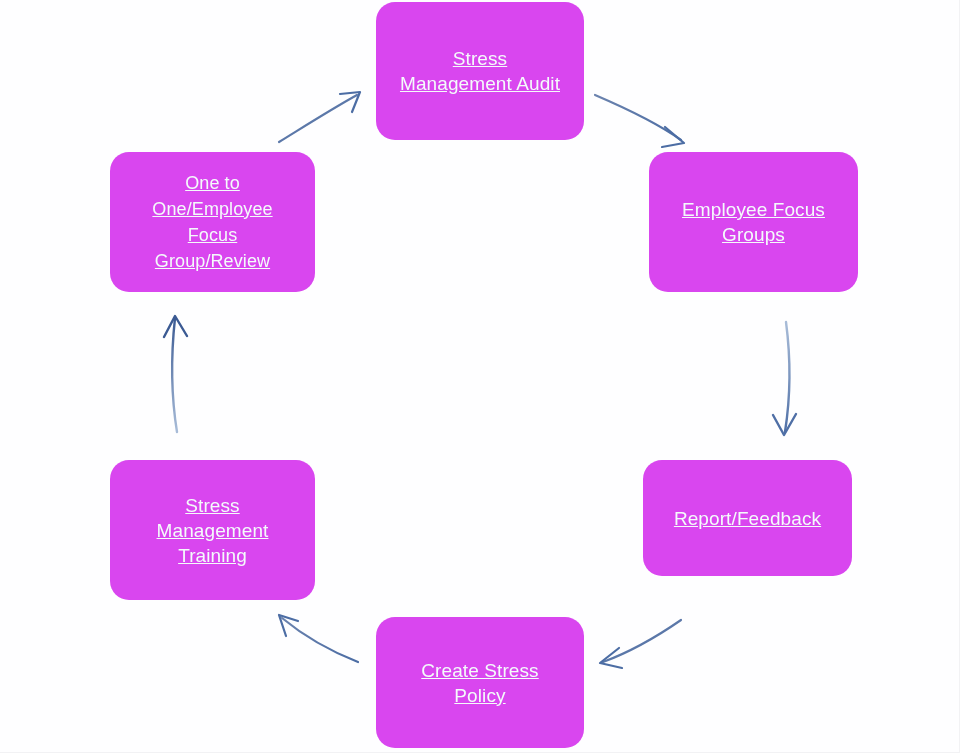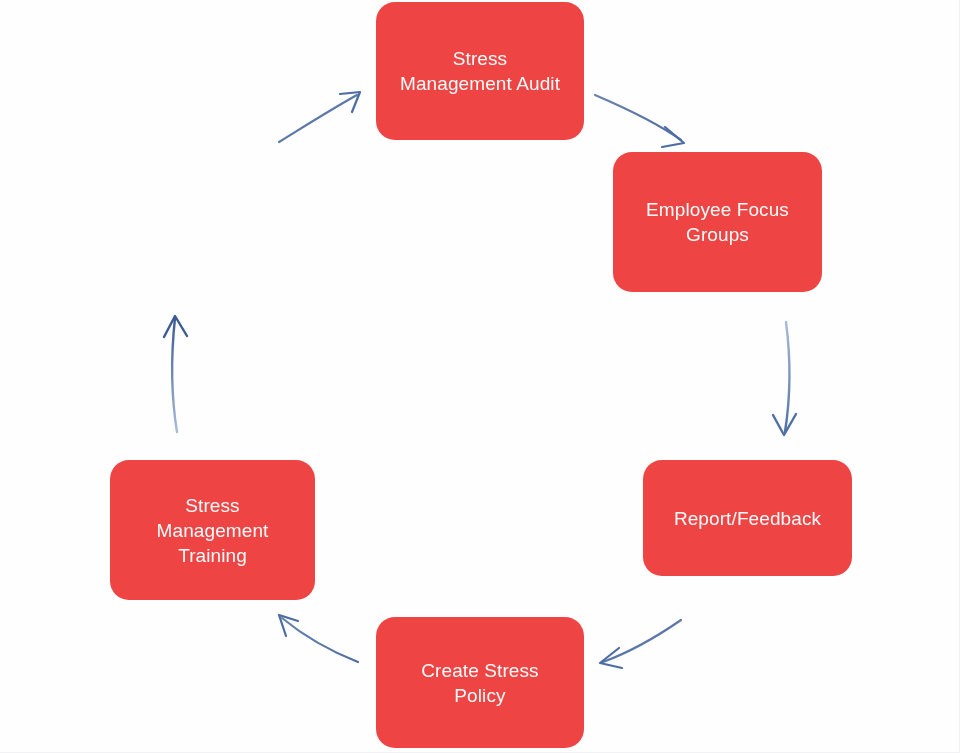--- a/index.html
+++ b/index.html
@@ -28,32 +28,33 @@
     height: 753px;
     pointer-events: none;
   }
   .node {
     position: absolute;
     display: flex;
     align-items: center;
     justify-content: center;
     text-align: center;
     border-radius: 19px;
-    background: #ef4444;
+    background: #d946ef;
     color: #f4fbfb;
     font-size: 19px;
     line-height: 25px;
     letter-spacing: 0.1px;
     white-space: pre-line;
     box-sizing: border-box;
     padding: 20px 10px;
+    text-decoration: underline;
   }
   
   .n-audit      { left: 376px; top: 2px;   width: 208px; height: 138px; }
-  .n-focus      { left: 613px; top: 152px; width: 209px; height: 140px; }
+  .n-focus      { left: 649px; top: 152px; width: 209px; height: 140px; }
   .n-report     { left: 643px; top: 460px; width: 209px; height: 116px; }
   .n-policy     { left: 376px; top: 617px; width: 208px; height: 131px; }
   .n-training   { left: 110px; top: 460px; width: 205px; height: 140px; }
   .n-oneToOne   { left: 110px; top: 152px; width: 205px; height: 140px; }
   .n-oneToOne   { font-size: 18px; line-height: 26px; }
 </style>
 </head>
 <body>
 
 <div id="canvas">
@@ -113,14 +114,18 @@
 
   <div class="node n-report">Report/Feedback</div>
 
   <div class="node n-policy">Create Stress
 Policy</div>
 
   <div class="node n-training">Stress
 Management
 Training</div>
 
+  <div class="node n-oneToOne">One to
+One/Employee
+Focus
+Group/Review</div>
 
 </div>
 
 </body></html>

